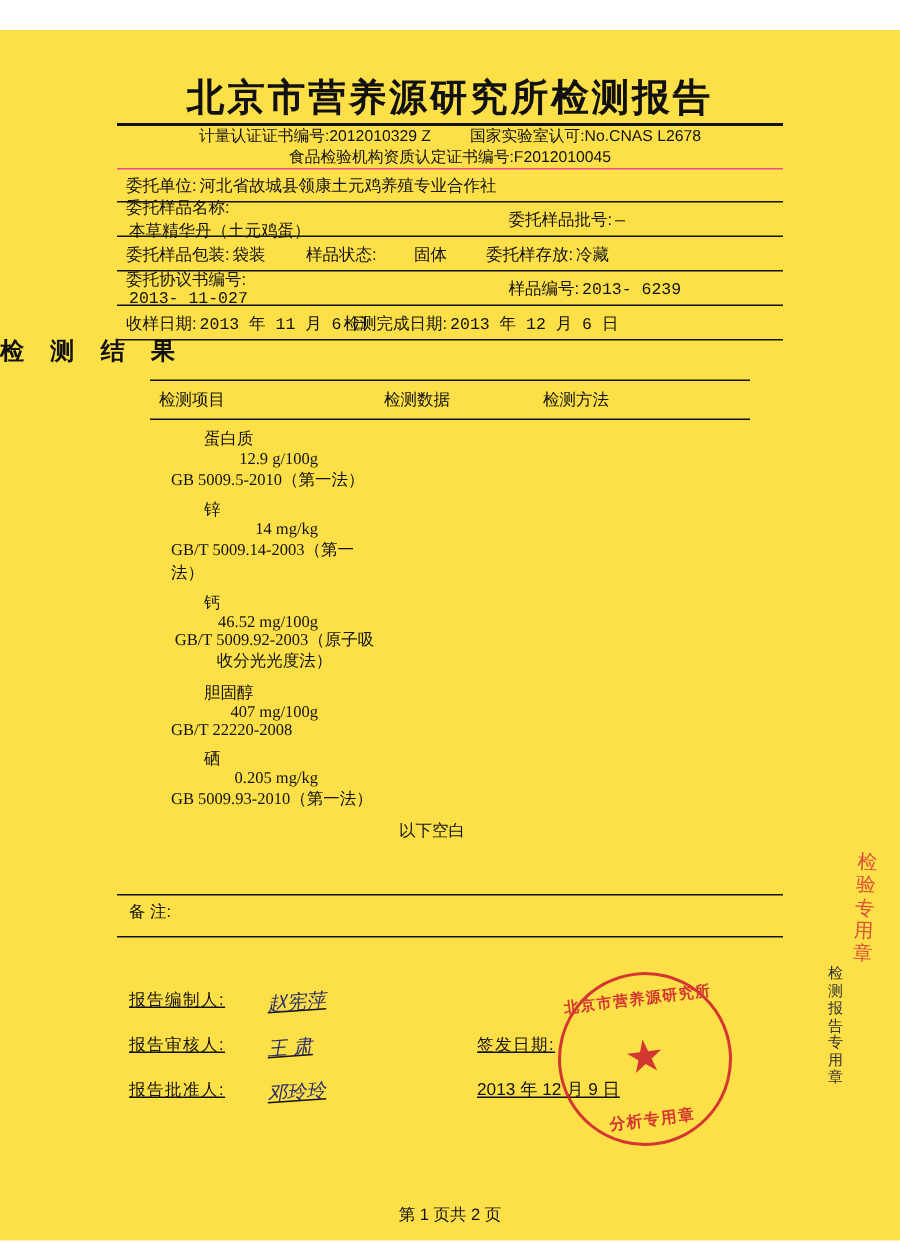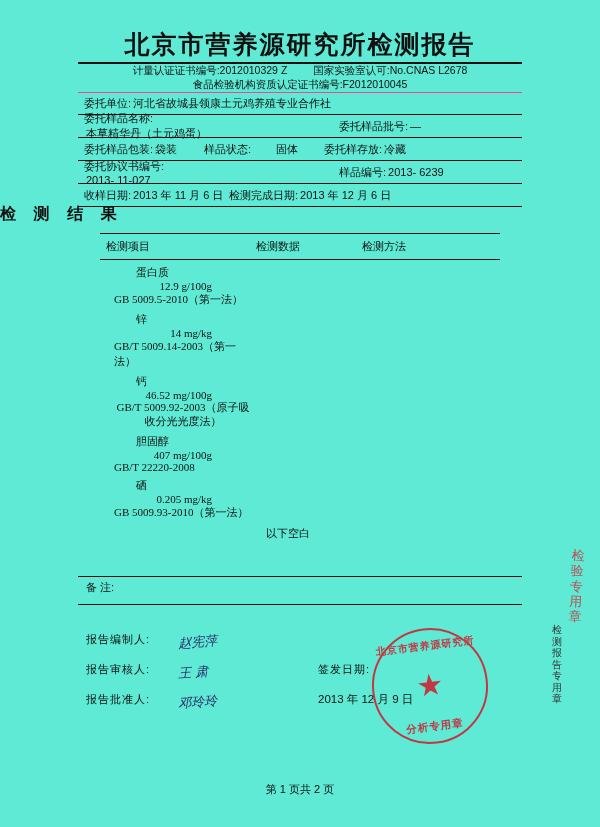--- a/index.html
+++ b/index.html
@@ -11,21 +11,22 @@
     width: 600px;
     height: 827px;
     position: relative;
     font-family: "Liberation Sans", sans-serif;
     color: #1a1a1a;
     overflow: hidden;
   }
   .page {
     position: absolute;
     inset: 0;
-    background: #5eead4;
+    background: #fde047;
+    margin-top: 20px;
   }
 
   
   .title {
     position: absolute;
     top: 28px;
     left: 0;
     width: 600px;
     text-align: center;
     font-family: "DejaVu Serif", serif;
@@ -67,21 +68,21 @@
     display: flex;
     align-items: center;
     height: 23px;
     border-bottom: 1px solid #111;
     padding-left: 6px;
     box-sizing: border-box;
   }
   .info .row.first { border-top: 1px solid #ec4899; text-align: center; }
   .info .cell { display: flex; align-items: baseline; }
   .info .lbl { white-space: nowrap; }
-  .info .val { white-space: nowrap; padding-left: 2px; }
+  .info .val { white-space: nowrap; padding-left: 2px; font-family: Liberation Mono, monospace; }
   .c-w1 { width: 255px; flex-direction: column; }
   .c-w2 { width: 120px; }
   .c-w3 { width: 120px; gap: 23px; }
   .c-w4 { width: 145px; }
 
   
   .results-head {
     position: absolute;
     top: 204px;
     left: 0;
@@ -162,22 +163,23 @@
   .sig {
     position: absolute;
     left: 86px;
     top: 624px;
     width: 420px;
     font-size: 11px;
     color: #111;
   }
   .sig .srow {
     display: flex;
-    align-items: center;
+    align-items: flex-end;
     height: 30px;
+    text-decoration: underline;
   }
   .sig .slbl { width: 86px; letter-spacing: 1px; }
   .sig .sval {
     width: 140px;
     font-family: "DejaVu Serif", serif;
     font-style: italic;
     color: #2b2f6b;
     font-size: 13px;
     transform: rotate(-4deg);
     padding-left: 6px;

